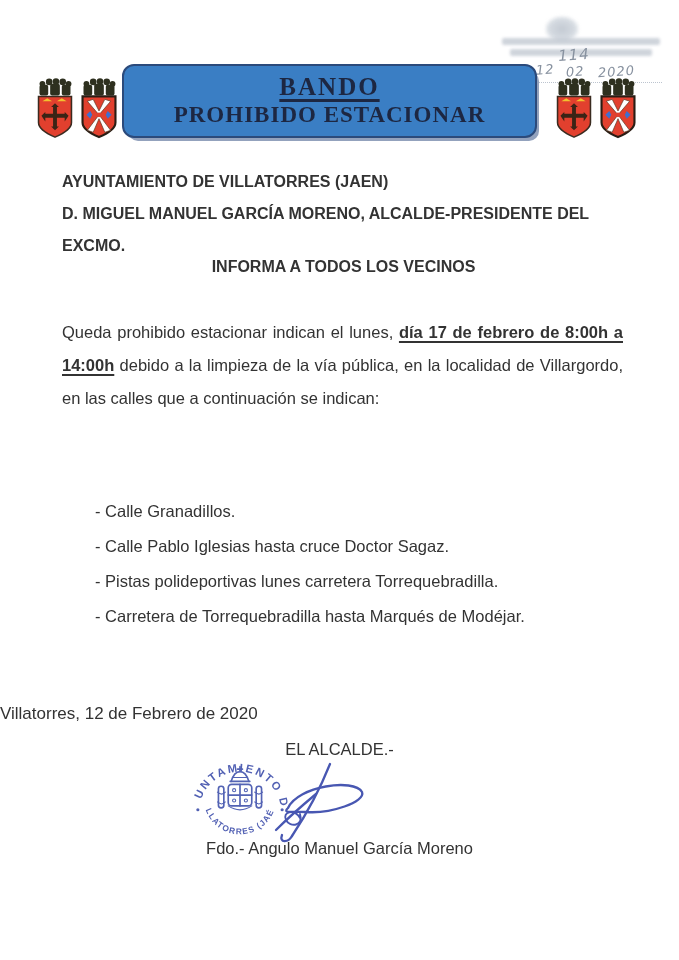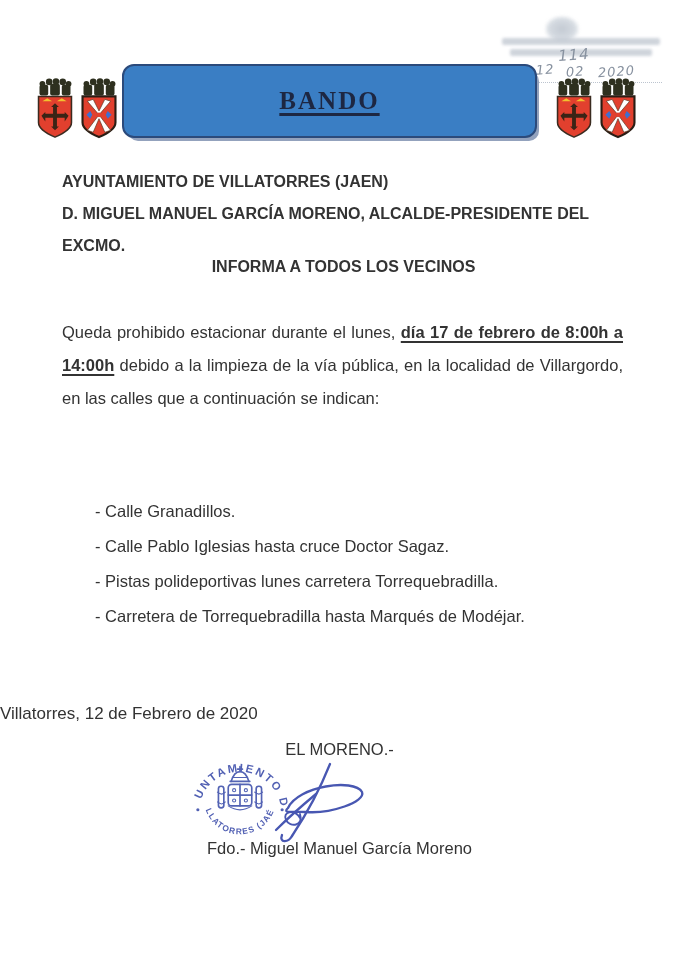--- a/index.html
+++ b/index.html
@@ -111,20 +111,21 @@
         <path d="M20,38 L8,54 L14,56 L20,42 L26,56 L32,54 Z"></path>
       </g>
       <path d="M7,38 l4,-4 l2,4 l-2,4 z" fill="#3f6fd0"></path>
       <path d="M33,38 l-4,-4 l-2,4 l2,4 z" fill="#3f6fd0"></path>
       <circle cx="20" cy="38" r="2.4" fill="#e2402e"></circle>
     </svg>
   </div>
 
   <div class="banner">
     <div class="banner-title">BANDO</div>
+    <div class="banner-subtitle">PROHIBIDO ESTACIONAR</div>
   </div>
 
   <div class="crest-pair right">
     <svg width="40" height="62" viewBox="0 0 40 64">
       <g fill="#2e301f">
         <circle cx="7" cy="6" r="3"></circle>
           <circle cx="14" cy="4" r="3.4"></circle>
           <circle cx="21" cy="3.6" r="3.4"></circle>
           <circle cx="28" cy="4" r="3.4"></circle>
           <circle cx="34" cy="6" r="3"></circle>
@@ -166,31 +167,31 @@
     </svg>
   </div>
 
   <div class="heading">
     <div>AYUNTAMIENTO DE VILLATORRES (JAEN)</div>
     <div>D. MIGUEL MANUEL GARCÍA MORENO, ALCALDE-PRESIDENTE DEL EXCMO.</div>
   </div>
 
   <div class="subheading">INFORMA A TODOS LOS VECINOS</div>
 
-  <div class="para"><span>Queda prohibido estacionar durante el lunes, </span><span class="emph">día 17 de febrero de 8:00h a 14:00h</span><span> debido a la limpieza de la vía pública, en la localidad de Villargordo, en las calles que a continuación se indican:</span></div>
+  <div class="para"><span>Queda prohibido estacionar indican el lunes, </span><span class="emph">día 17 de febrero de 8:00h a 14:00h</span><span> debido a la limpieza de la vía pública, en la localidad de Villargordo, en las calles que a continuación se indican:</span></div>
 
   <div class="street-list">
     <div class="street-item">- Calle Granadillos.</div>
     <div class="street-item">- Calle Pablo Iglesias hasta cruce Doctor Sagaz.</div>
     <div class="street-item">- Pistas polideportivas lunes carretera Torrequebradilla.</div>
     <div class="street-item">- Carretera de Torrequebradilla hasta Marqués de Modéjar.</div>
   </div>
 
   <div class="place-date">Villatorres, 12 de Febrero de 2020</div>
-  <div class="role-line">EL MORENO.-</div>
+  <div class="role-line">EL ALCALDE.-</div>
 
   <svg class="seal-svg" width="98" height="98" viewBox="0 0 100 100">
     <defs>
       <path id="sealTop" d="M 9,54 A 42,42 0 0 1 91,54" fill="none"></path>
       <path id="sealBot" d="M 15,60 A 37,37 0 0 0 85,60" fill="none"></path>
     </defs>
     <g fill="#4353ad" font-family="Liberation Sans, sans-serif" font-weight="bold">
       <text font-size="11.5" letter-spacing="2.2">
         <textPath href="#sealTop" xlink:href="#sealTop" startOffset="50%" text-anchor="middle">AYUNTAMIENTO DE</textPath>
       </text>
@@ -222,15 +223,15 @@
   <svg class="sig-svg" width="110" height="92" viewBox="0 0 110 92">
     <g stroke="#3f4fae" stroke-width="2.3" fill="none" stroke-linecap="round">
       <path d="M22,52 C32,30 88,22 96,36 C100,46 64,58 40,56 C26,55 16,58 22,52"></path>
       <path d="M26,80 C42,56 56,28 64,8"></path>
       <path d="M10,74 C22,62 38,48 50,38"></path>
       <path d="M26,80 C22,87 13,87 16,79"></path>
       <path d="M34,62 C28,52 16,56 20,64 C24,72 38,70 34,58" stroke-width="1.9"></path>
     </g>
   </svg>
 
-  <div class="signed-line">Fdo.- Miguel Manuel García Moreno</div>
+  <div class="signed-line">Fdo.- Angulo Manuel García Moreno</div>
 
 </div>
 
 </body></html>

